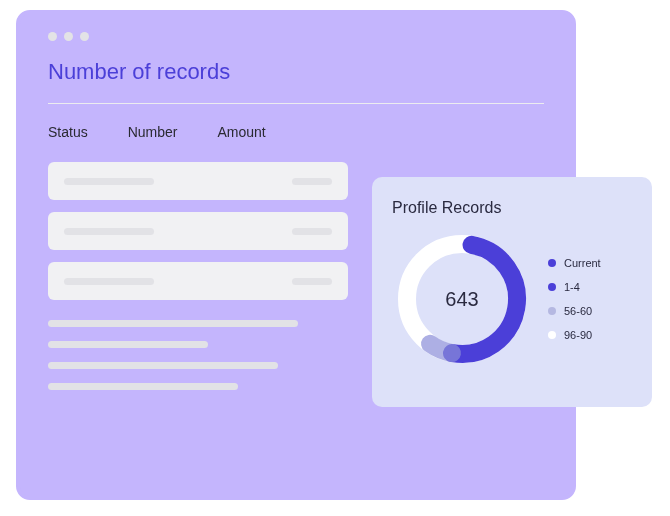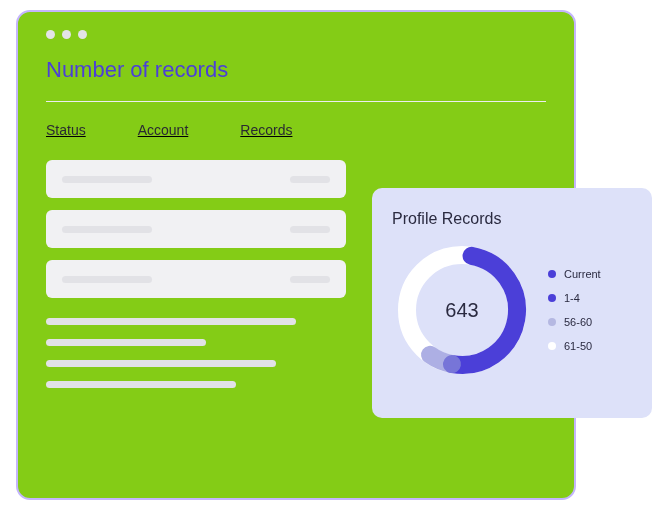--- a/index.html
+++ b/index.html
@@ -13,22 +13,22 @@
       width: 670px;
       height: 516px;
       position: relative;
     }
     .window {
       position: absolute;
       top: 10px;
       left: 16px;
       width: 560px;
       height: 490px;
-      background: #84cc16;
-      border: 2px solid #c4b5fd;
+      background: #c4b5fd;
+      border: 4px solid #c4b5fd;
       border-radius: 14px;
       padding: 18px 28px;
     }
     .window-controls {
       display: flex;
       gap: 7px;
       margin-bottom: 18px;
     }
     .window-dot {
       width: 9px;
@@ -42,23 +42,22 @@
       font-weight: 500;
       margin-bottom: 18px;
     }
     .divider {
       border: none;
       border-top: 1px solid #ececef;
       margin-bottom: 20px;
     }
     .table-headers {
       display: flex;
-      gap: 52px;
+      gap: 40px;
       margin-bottom: 22px;
-      text-decoration: underline;
     }
     .table-header {
       color: #2a2a32;
       font-size: 14px;
       font-weight: 400;
     }
     .table-row {
       background: #f1f1f3;
       border-radius: 6px;
       height: 38px;
@@ -89,21 +88,21 @@
       background: #e2e2e6;
       border-radius: 4px;
       margin-bottom: 14px;
     }
     .text-line.w1 { width: 250px; }
     .text-line.w2 { width: 160px; }
     .text-line.w3 { width: 230px; }
     .text-line.w4 { width: 190px; }
     .profile-card {
       position: absolute;
-      top: 188px;
+      top: 177px;
       left: 372px;
       width: 280px;
       height: 230px;
       background: #dde1f9;
       border-radius: 10px;
       padding: 22px 20px;
     }
     .profile-title {
       color: #2a2a40;
       font-size: 16px;
@@ -156,22 +155,22 @@
 <div class="window">
   <div class="window-controls">
     <div class="window-dot"></div>
     <div class="window-dot"></div>
     <div class="window-dot"></div>
   </div>
   <div class="page-title">Number of records</div>
   <hr class="divider">
   <div class="table-headers">
     <div class="table-header">Status</div>
-    <div class="table-header">Account</div>
-    <div class="table-header">Records</div>
+    <div class="table-header">Number</div>
+    <div class="table-header">Amount</div>
   </div>
   <div class="table-row">
     <div class="row-bar-left"></div>
     <div class="row-bar-right"></div>
   </div>
   <div class="table-row">
     <div class="row-bar-left"></div>
     <div class="row-bar-right"></div>
   </div>
   <div class="table-row">
@@ -205,17 +204,17 @@
       <div class="legend-item">
         <div class="legend-dot" style="background:#4b3fd8"></div>
         <div class="legend-label">1-4</div>
       </div>
       <div class="legend-item">
         <div class="legend-dot" style="background:#b5b8e2"></div>
         <div class="legend-label">56-60</div>
       </div>
       <div class="legend-item">
         <div class="legend-dot" style="background:#ffffff"></div>
-        <div class="legend-label">61-50</div>
+        <div class="legend-label">96-90</div>
       </div>
     </div>
   </div>
 </div>
 
 </body></html>

